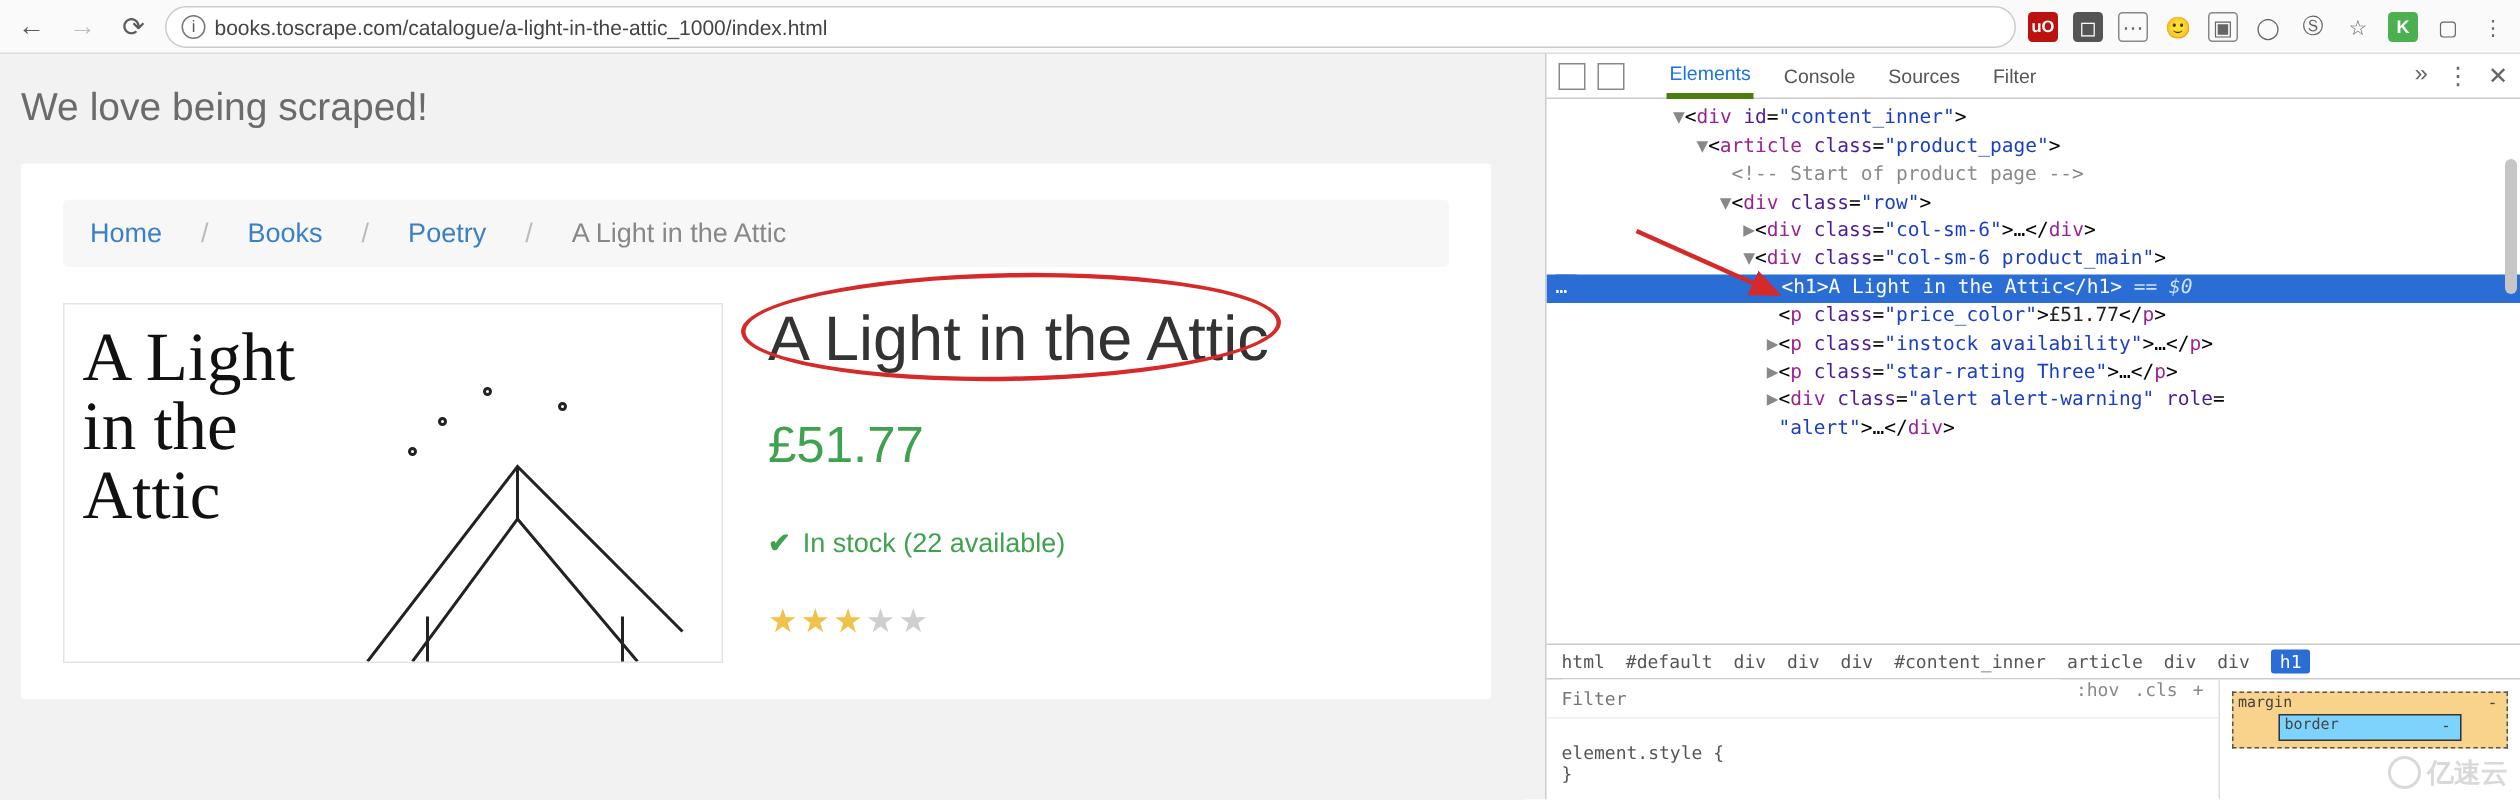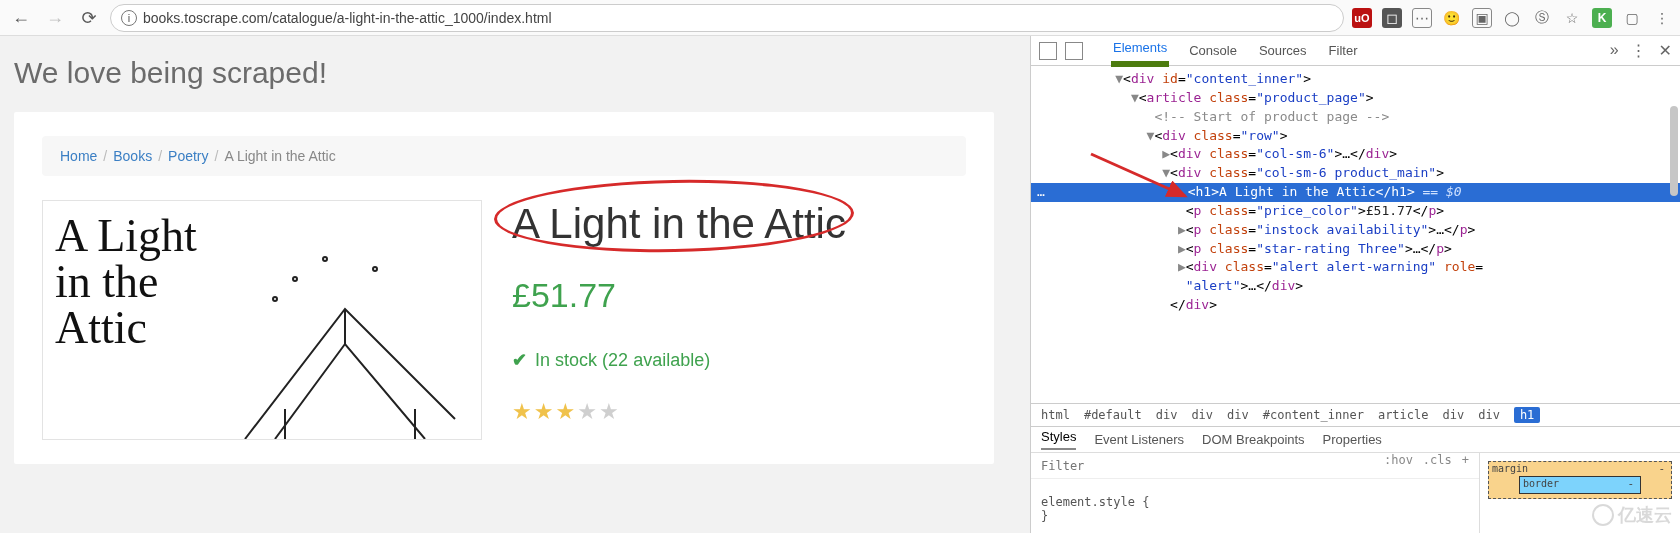--- a/index.html
+++ b/index.html
@@ -30,24 +30,24 @@
   .ext.gray { background:#555; color:#fff;}
 
   
   .split { display:flex; height:calc(100% - 36px); }
 
   
   .page-side { flex:1; background:#f2f2f2; overflow:hidden; padding:0; }
   .page-inner { padding: 20px 0 0 14px; }
   .brand-row { display:flex; align-items:baseline; gap:12px; margin-bottom:22px; }
   .brand { color:#2079c9; font-size:44px; font-weight:400; letter-spacing:-0.5px;}
-  .tagline { color:#6b6b6b; font-size:30px;text-align:right; }
+  .tagline { color:#6b6b6b; font-size:26px;text-align:right; }
   .content-card { background:#fff; width:980px; padding:24px 28px; border-radius:2px; }
   .breadcrumb { background:#f7f7f7; padding:12px 18px; border-radius:4px;
-    display:flex; gap:6px; font-size:14px; color:#888; margin-bottom:24px;}
+    display:flex; gap:26px; font-size:18px; color:#888; margin-bottom:24px;}
   .breadcrumb a { color:#3b7fc4; text-decoration:none;}
   .breadcrumb .sep { color:#bbb; }
   .product-row { display:flex; gap:30px; }
   .thumb { width:440px; height:240px; border:1px solid #e3e3e3; padding:12px;
     display:flex; align-items:flex-start; justify-content:flex-start; overflow:hidden; position:relative;}
   .thumb .booktitle { font-family: "Times New Roman", serif; font-size:46px; line-height:1.0; color:#111;
     width:180px; }
   .thumb svg { position:absolute; right:6px; bottom:-30px; }
   .pmain { flex:1; position:relative; }
   .pmain h1 { font-size:42px; font-weight:400; color:#333; display:inline-block;}
@@ -60,27 +60,27 @@
   .star-on { color:#f0c24b; }
   .star-off { color:#cfcfcf; }
 
   
   .devtools { width:650px; border-left:1px solid #ccc; background:#fff; display:flex; flex-direction:column; font-size:13px;}
   .dt-tabs { height:30px; border-bottom:1px solid #ccc; display:flex; align-items:center;
     padding:0 8px; gap:18px; color:#555;}
   .dt-tabs .spacer-icons { display:flex; gap:8px; margin-right:10px;}
   .dt-tabs .spacer-icons span { width:18px;height:18px;border:1px solid #888; }
   .dt-tab { padding:6px 2px; cursor:default;}
-  .dt-tab.active { color:#1a73e8; border-bottom:6px solid #4d7c0f;}
+  .dt-tab.active { color:#1a73e8; border-bottom:4px solid #4d7c0f;}
   .dt-tabs .right { margin-left:auto; display:flex; gap:12px; color:#666; font-size:16px;}
   .dom-tree { flex:1; overflow:auto; font-family: Menlo, Consolas, monospace; font-size:13px;
     padding:4px 0 4px 6px; line-height:1.45; position:relative;}
   .dom-line { white-space:pre; }
   .tkw { color:#9b2393; } 
-  .attr { color:#c2410c; } 
+  .attr { color:#4c1d95; } 
   .aval { color:#1a3ec4; } 
   .txt { color:#222; }
   .cmnt { color:#8a8a8a; }
   .price-txt { color:#222;}
   .tri { color:#888; }
   .dom-sel { background:#2a6dd4; color:#fff; padding:0 2px; display:block;}
   .dom-sel .tkw,.dom-sel .attr,.dom-sel .aval,.dom-sel .txt { color:#fff;}
   .dom-sel .eq0 { color:#cfe1ff; font-style:italic;}
   .dom-sel-dots { position:absolute; left:0; background:#2a6dd4; color:#fff; padding:0 6px;}
   .arrow-annot { position:absolute; pointer-events:none; }
@@ -217,42 +217,35 @@
 <div class="dom-line">            <span class="tri">▼</span>&lt;<span class="tkw">article</span> <span class="attr">class</span>=<span class="aval">"product_page"</span>&gt;</div>
 <div class="dom-line">               <span class="cmnt">&lt;!-- Start of product page --&gt;</span></div>
 <div class="dom-line">              <span class="tri">▼</span>&lt;<span class="tkw">div</span> <span class="attr">class</span>=<span class="aval">"row"</span>&gt;</div>
 <div class="dom-line">                <span class="tri">▶</span>&lt;<span class="tkw">div</span> <span class="attr">class</span>=<span class="aval">"col-sm-6"</span>&gt;…&lt;/<span class="tkw">div</span>&gt;</div>
 <div class="dom-line">                <span class="tri">▼</span>&lt;<span class="tkw">div</span> <span class="attr">class</span>=<span class="aval">"col-sm-6 product_main"</span>&gt;</div>
 <div class="dom-line dom-sel"><span class="dom-sel-dots">…</span>                   &lt;<span class="tkw">h1</span>&gt;<span class="txt">A Light in the Attic</span>&lt;/<span class="tkw">h1</span>&gt;<span class="eq0"> == $0</span></div>
 <div class="dom-line">                   &lt;<span class="tkw">p</span> <span class="attr">class</span>=<span class="aval">"price_color"</span>&gt;<span class="price-txt">£51.77</span>&lt;/<span class="tkw">p</span>&gt;</div>
 <div class="dom-line">                  <span class="tri">▶</span>&lt;<span class="tkw">p</span> <span class="attr">class</span>=<span class="aval">"instock availability"</span>&gt;…&lt;/<span class="tkw">p</span>&gt;</div>
 <div class="dom-line">                  <span class="tri">▶</span>&lt;<span class="tkw">p</span> <span class="attr">class</span>=<span class="aval">"star-rating Three"</span>&gt;…&lt;/<span class="tkw">p</span>&gt;</div>
 <div class="dom-line">                  <span class="tri">▶</span>&lt;<span class="tkw">div</span> <span class="attr">class</span>=<span class="aval">"alert alert-warning"</span> <span class="attr">role</span>=<br>                   <span class="aval">"alert"</span>&gt;…&lt;/<span class="tkw">div</span>&gt;</div>
-<div class="dom-line">                 &lt;/<span class="tkw">div</span>&gt;</div>
     </div>
 
     <div class="crumb-bar">
       <span class="cr">html</span>
       <span class="cr">#default</span>
       <span class="cr">div</span>
       <span class="cr">div</span>
       <span class="cr">div</span>
       <span class="cr">#content_inner</span>
       <span class="cr">article</span>
       <span class="cr">div</span>
       <span class="cr">div</span>
       <span class="cr active">h1</span>
     </div>
 
-    <div class="styles-tabs">
-      <span class="stab active">Styles</span>
-      <span class="stab">Event Listeners</span>
-      <span class="stab">DOM Breakpoints</span>
-      <span class="stab">Properties</span>
-    </div>
 
     <div class="styles-body">
       <div class="styles-left">
         <div class="filter-row">
           <input placeholder="Filter" style="">
           <span class="ctrl">:hov</span>
           <span class="ctrl">.cls</span>
           <span class="ctrl">+</span>
         </div>
         <div class="rule">

